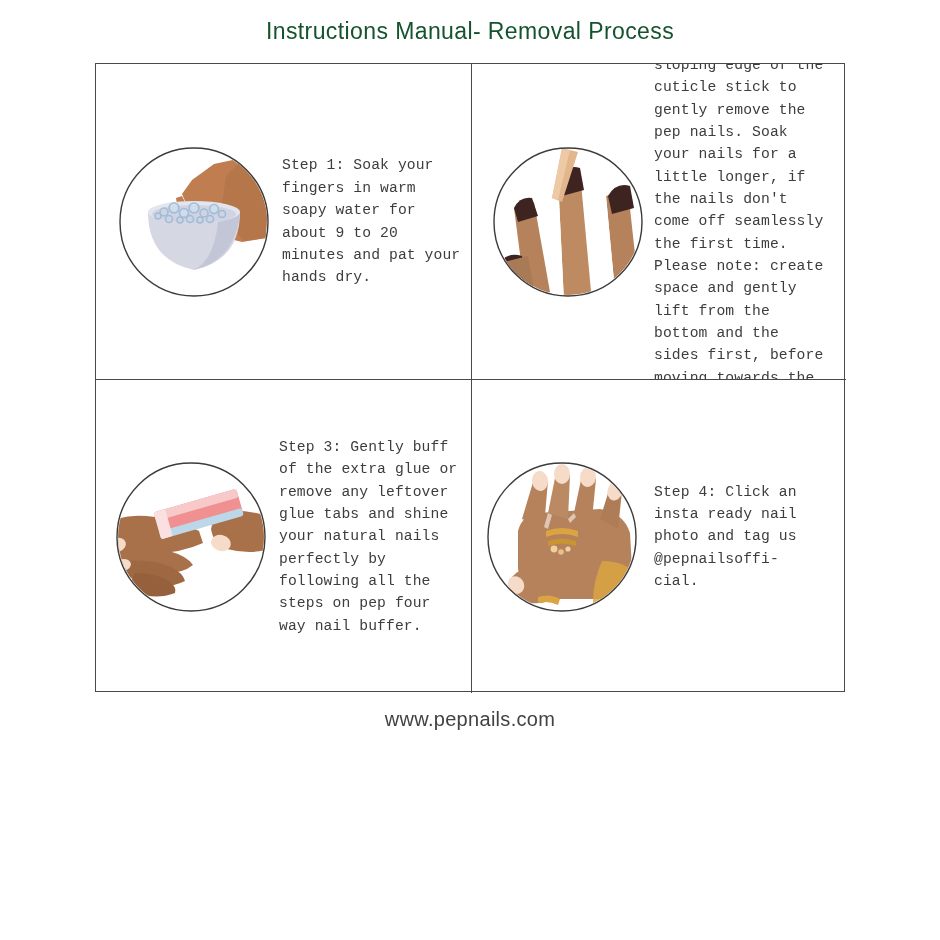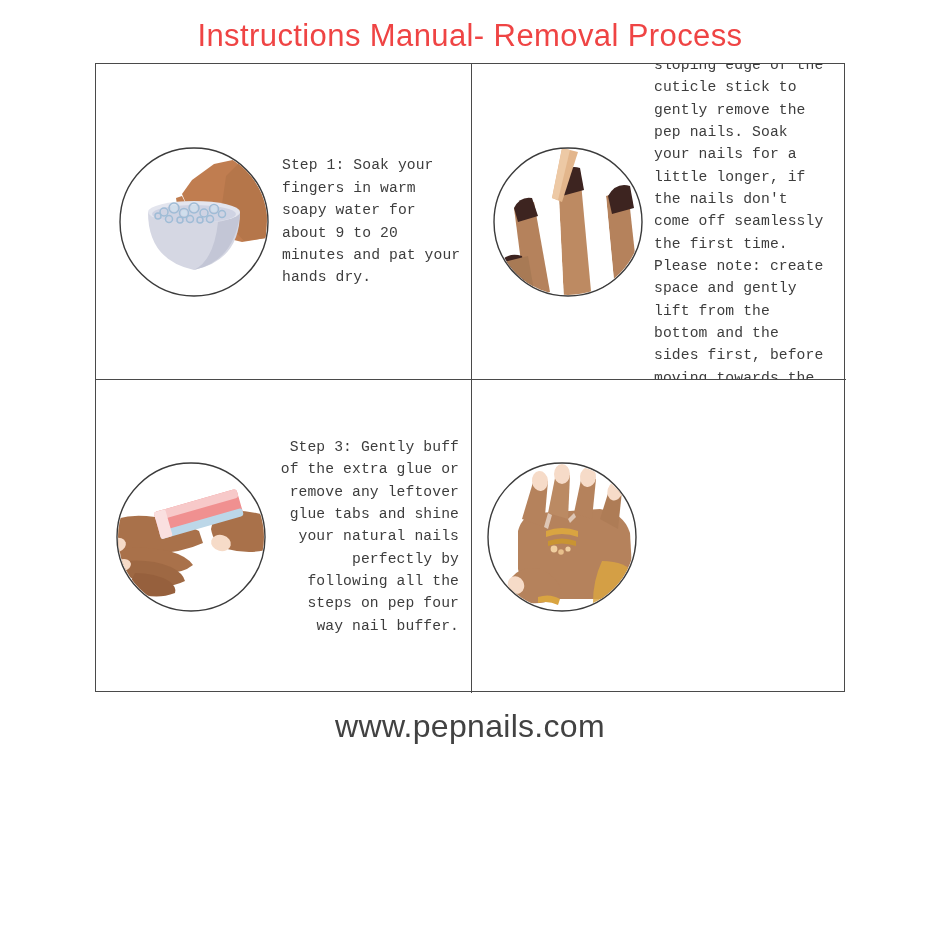--- a/index.html
+++ b/index.html
@@ -16,24 +16,24 @@
     position: relative;
   }
 
   
   .page-title {
     position: absolute;
     top: 18px;
     left: 0;
     width: 940px;
     text-align: center;
-    font-size: 31px;
+    font-size: 23px;
     font-weight: 300;
     letter-spacing: 0.4px;
-    color: #ef4444;
+    color: #14532d;
     white-space: nowrap;
   }
 
   
   .steps-grid {
     position: absolute;
     left: 95px;
     top: 63px;
     width: 750px;
     height: 629px;
@@ -67,33 +67,33 @@
     flex: 1 1 auto;
     font-size: 14.7px;
     line-height: 1.52;
     color: #3d3d3d;
     font-weight: 400;
     letter-spacing: 0.1px;
     padding-right: 10px;
   }
   .step-text.c1 { margin-left: 8px; padding-right: 8px; }
   .step-text.c2 { margin-left: 6px; padding-right: 14px; }
-  .step-text.c3 { margin-left: 8px; padding-right: 12px; text-align: right; }
+  .step-text.c3 { margin-left: 8px; padding-right: 12px; }
   .step-text.c4 { margin-left: 12px; padding-right: 40px; }
 
   .step-text p { margin: 0; font-family: Liberation Mono, monospace; }
 
   
   .footer-url {
     position: absolute;
     top: 708px;
     left: 0;
     width: 940px;
     text-align: center;
-    font-size: 32px;
+    font-size: 20px;
     font-weight: 300;
     letter-spacing: 0.3px;
     color: #424242;
   }
 
   svg { display: block; }
 </style>
 </head>
 <body>
 
@@ -257,17 +257,20 @@
             <path d="M66 84 Q80 79 94 84 L94 89 Q80 84 66 89 Z" fill="#c99432"></path>
             <circle cx="72" cy="92" r="3.4" fill="#f0cfa0"></circle>
             <circle cx="79" cy="95" r="2.8" fill="#e8c08c"></circle>
             <circle cx="86" cy="92" r="2.6" fill="#f0cfa0"></circle>
           </g>
 
           <path d="M56 140 Q68 136 78 142 L76 148 Q66 143 56 146 Z" fill="#d9a441"></path>
         </g>
       </svg>
     </div>
+    <div class="step-text c4">
+      <p>Step 4: Click an insta ready nail photo and tag us @pepnailsoffi-cial.</p>
+    </div>
   </div>
 
 </div>
 
 <div class="footer-url">www.pepnails.com</div>
 
 </body></html>

